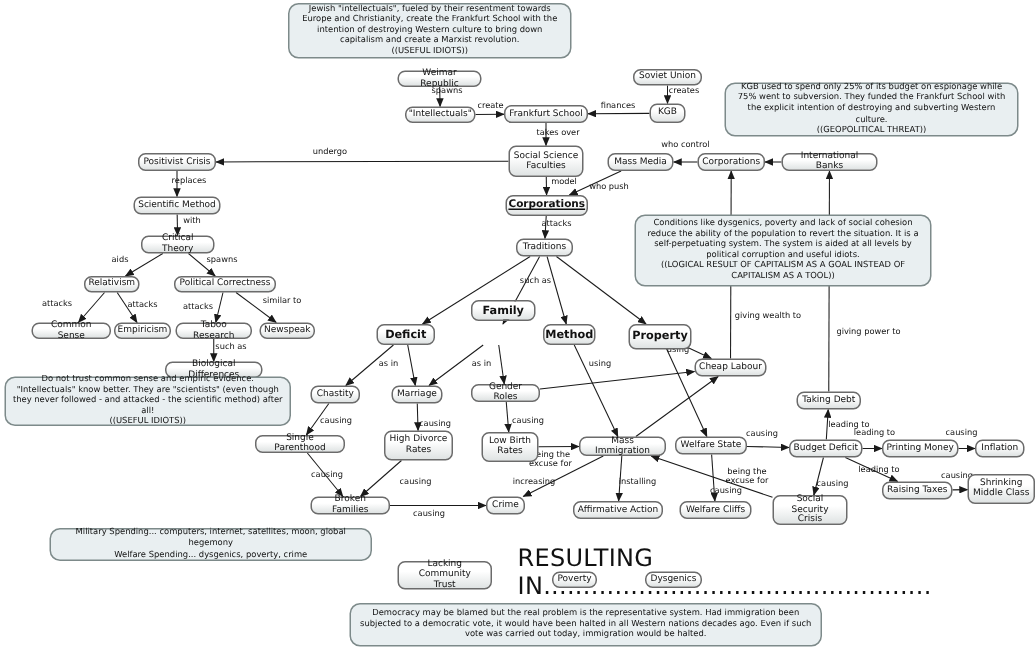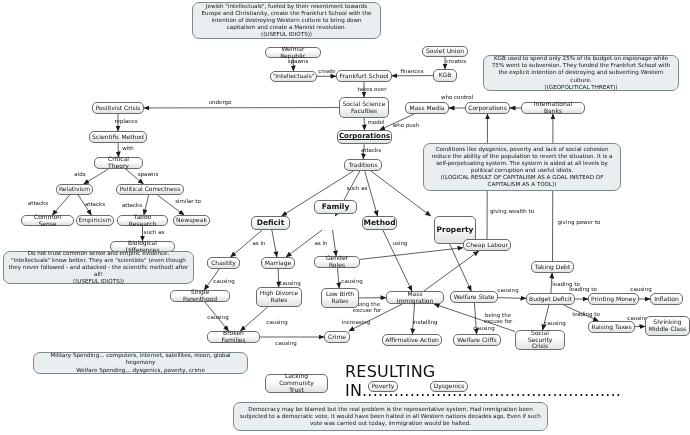--- a/index.html
+++ b/index.html
@@ -149,21 +149,21 @@
     <div class="node" style="left: 173px; top: 215px; width: 37px; height: 11px;">Newspeak</div>
     <div class="node" style="left: 110px; top: 241px; width: 65px; height: 11px;">Biological Differences</div>
     <div class="node" style="left: 405px; top: 102px; width: 44px; height: 12px;">Mass Media</div>
     <div class="node" style="left: 465px; top: 102px; width: 45px; height: 12px;">Corporations</div>
     <div class="node" style="left: 521px; top: 102px; width: 64px; height: 12px;">International Banks</div>
     <div class="node boldline" style="left: 337px; top: 130px; width: 55px; height: 14px;">Corporations</div>
     <div class="node" style="left: 344px; top: 159px; width: 38px; height: 12px;">Traditions</div>
     <div class="node bold" style="left: 251px; top: 216px; width: 39px; height: 14px;">Deficit</div>
     <div class="node bold" style="left: 314px; top: 200px; width: 43px; height: 14px;">Family</div>
     <div class="node bold" style="left: 362px; top: 216px; width: 35px; height: 14px;">Method</div>
-    <div class="node bold" style="left: 419px; top: 216px; width: 42px; height: 28px; margin-left: 15px;">Property</div>
+    <div class="node bold" style="left: 419px; top: 216px; width: 42px; height: 17px;">Property</div>
     <div class="node" style="left: 207px; top: 257px; width: 33px; height: 12px;">Chastity</div>
     <div class="node" style="left: 261px; top: 257px; width: 34px; height: 12px;">Marriage</div>
     <div class="node" style="left: 314px; top: 256px; width: 46px; height: 12px;">Gender Roles</div>
     <div class="node" style="left: 170px; top: 290px; width: 60px; height: 12px;">Single Parenthood</div>
     <div class="node" style="left: 256px; top: 287px; width: 46px; height: 20px;">High Divorce
 Rates</div>
     <div class="node" style="left: 321px; top: 288px; width: 38px; height: 20px;">Low Birth
 Rates</div>
     <div class="node" style="left: 207px; top: 331px; width: 53px; height: 12px;">Broken Families</div>
     <div class="node" style="left: 324px; top: 331px; width: 26px; height: 12px;">Crime</div>

